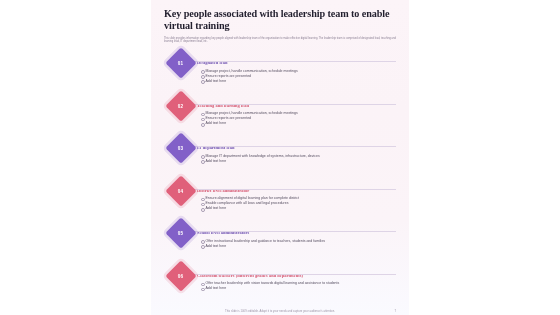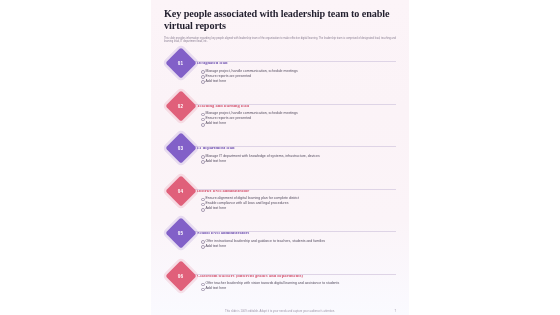--- a/index.html
+++ b/index.html
@@ -138,21 +138,21 @@
     color:#9a92a4;
   }
 </style>
 </head>
 <body>
 
 <div id="canvas">
   <div class="page">
     <div class="page-inner">
 
-      <div class="doc-title">Key people associated with leadership team to enable virtual reports</div>
+      <div class="doc-title">Key people associated with leadership team to enable virtual training</div>
       <div class="doc-sub">This slide provides information regarding key people aligned with leadership team of the organization to make effective digital learning. The leadership team is comprised of designated lead, teaching and learning lead, IT department lead, etc.</div>
 
       <div class="sections" id="sections-root">
           <div class="section">
             <div class="rule"></div>
             <div class="badge-wrap">
               <div class="badge purple">
                 <span class="badge-num">01</span>
               </div>
             </div>

